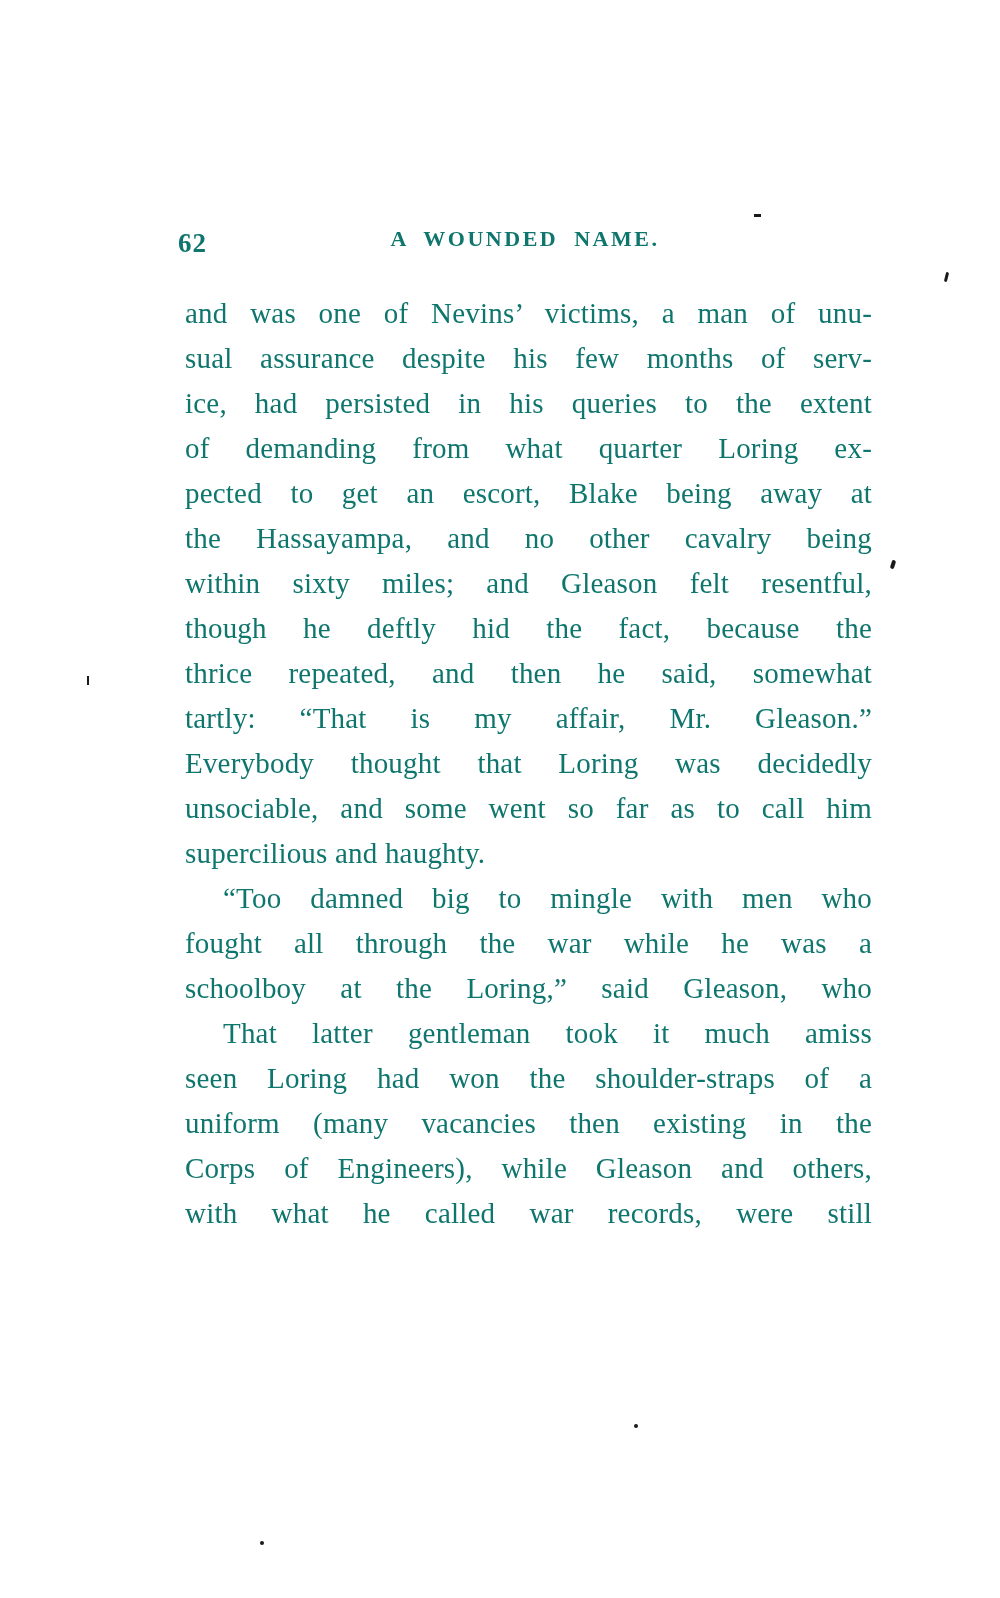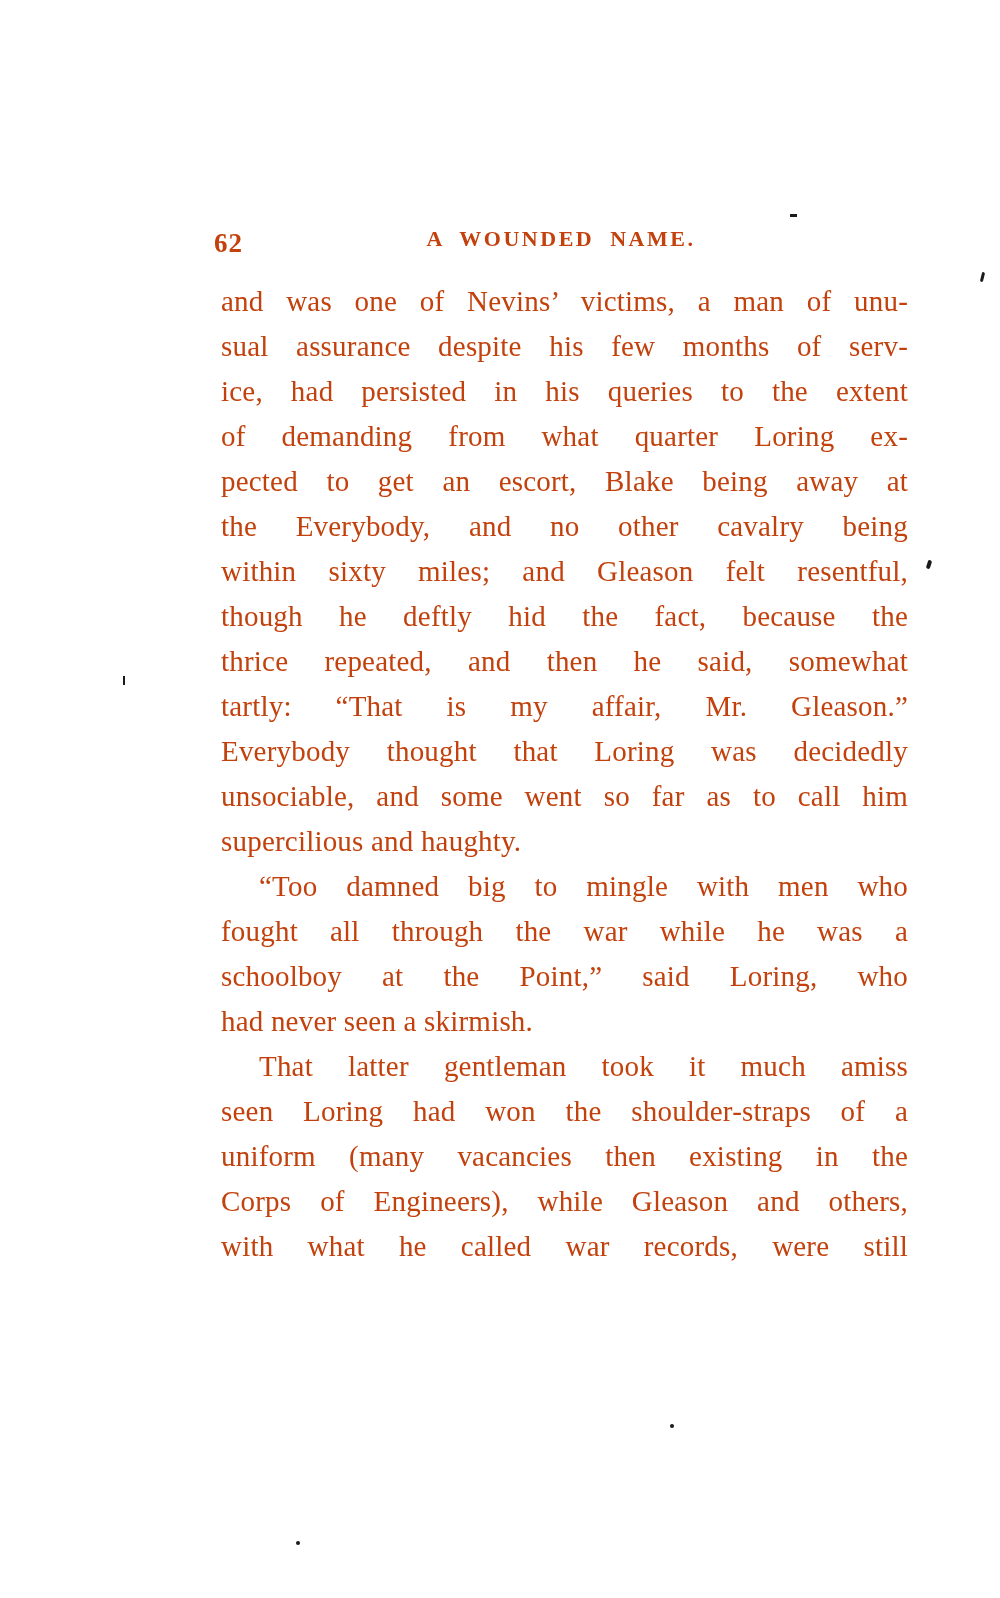--- a/index.html
+++ b/index.html
@@ -1,24 +1,23 @@
 <!DOCTYPE html>
 <html><head>
 <meta charset="utf-8">
 <style>
   html, body { margin: 0; padding: 0; }
   .page {
     position: relative;
     width: 953px;
     height: 1598px;
     background: #ffffff;
-    color: #c2410c;
+    color: #0f766e;
     font-family: "Liberation Serif", "DejaVu Serif", serif;
     overflow: hidden;
-    margin-left: 36px;
   }
   .header {
     position: absolute;
     top: 226px;
     left: 178px;
     width: 694px;
     height: 36px;
   }
   .pagenum {
     position: absolute;
@@ -34,21 +33,21 @@
     top: 0;
     transform: translateX(-50%);
     font-size: 22px;
     font-weight: bold;
     letter-spacing: 2.5px;
     word-spacing: 8px;
     white-space: nowrap;
   }
   .bodytext {
     position: absolute;
-    top: 279px;
+    top: 291px;
     left: 185px;
     width: 687px;
     font-size: 29px;
     line-height: 45px;
     letter-spacing: 0.2px;
   }
   .line {
     height: 45px;
     text-align: justify;
     text-align-last: justify;
@@ -80,32 +79,31 @@
     <span class="pagenum">62</span>
     <span class="running-title">A WOUNDED NAME.</span>
   </div>
 
   <div class="bodytext" id="body-text">
       <div class="line">and was one of Nevins’ victims, a man of unu-</div>
       <div class="line">sual assurance despite his few months of serv-</div>
       <div class="line">ice, had persisted in his queries to the extent</div>
       <div class="line">of demanding from what quarter Loring ex-</div>
       <div class="line">pected to get an escort, Blake being away at</div>
-      <div class="line">the Everybody, and no other cavalry being</div>
+      <div class="line">the Hassayampa, and no other cavalry being</div>
       <div class="line">within sixty miles; and Gleason felt resentful,</div>
       <div class="line">though he deftly hid the fact, because the</div>
       <div class="line">thrice repeated, and then he said, somewhat</div>
       <div class="line">tartly: “That is my affair, Mr. Gleason.”</div>
       <div class="line">Everybody thought that Loring was decidedly</div>
       <div class="line">unsociable, and some went so far as to call him</div>
       <div class="line para-end">supercilious and haughty.</div>
       <div class="line indent">“Too damned big to mingle with men who</div>
       <div class="line">fought all through the war while he was a</div>
-      <div class="line">schoolboy at the Point,” said Loring, who</div>
-      <div class="line para-end">had never seen a skirmish.</div>
+      <div class="line">schoolboy at the Loring,” said Gleason, who</div>
       <div class="line indent">That latter gentleman took it much amiss</div>
       <div class="line">seen Loring had won the shoulder-straps of a</div>
       <div class="line">uniform (many vacancies then existing in the</div>
       <div class="line">Corps of Engineers), while Gleason and others,</div>
       <div class="line">with what he called war records, were still</div>
     </div>
 
   <div class="speck dash" style="left:754px; top:214px;"></div>
   <div class="speck tick" style="left:945px; top:272px;"></div>
   <div class="speck comma" style="left:891px; top:560px;"></div>

